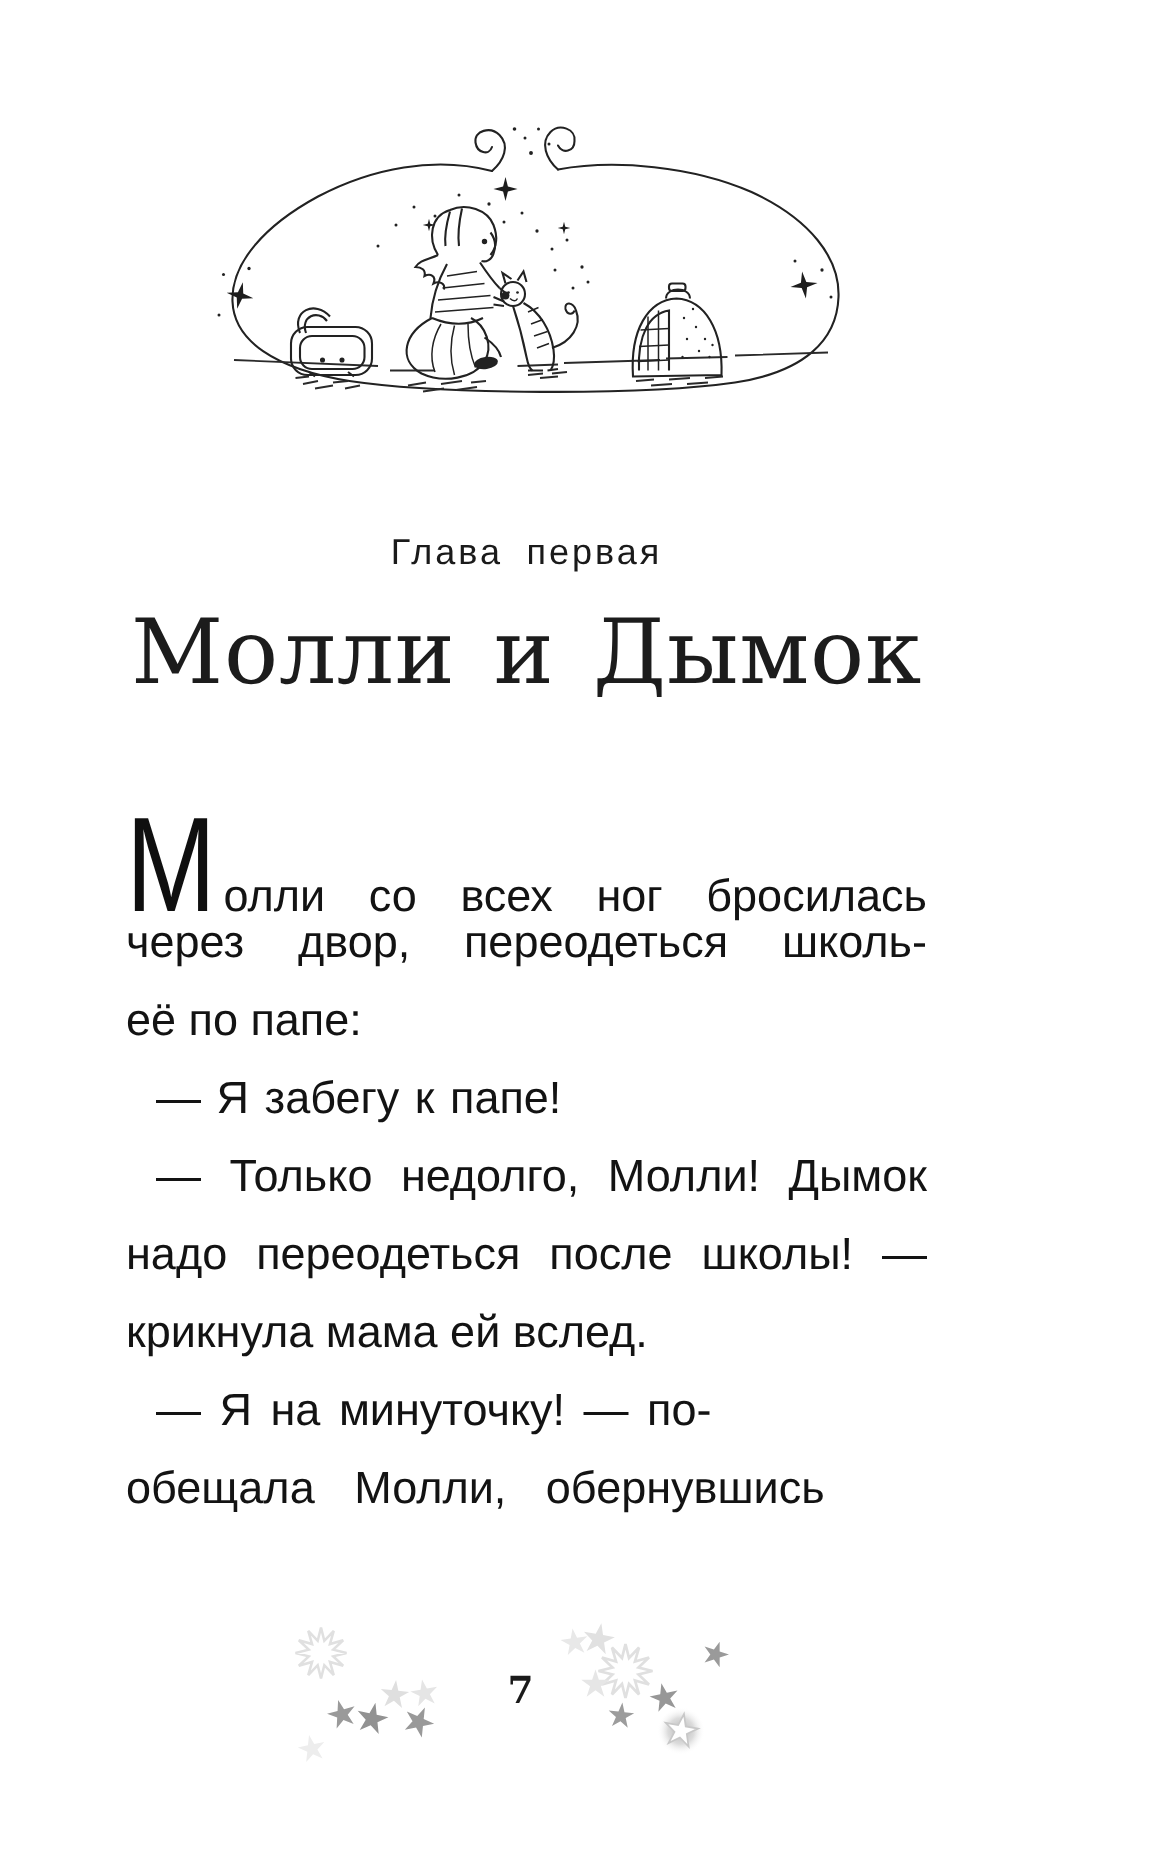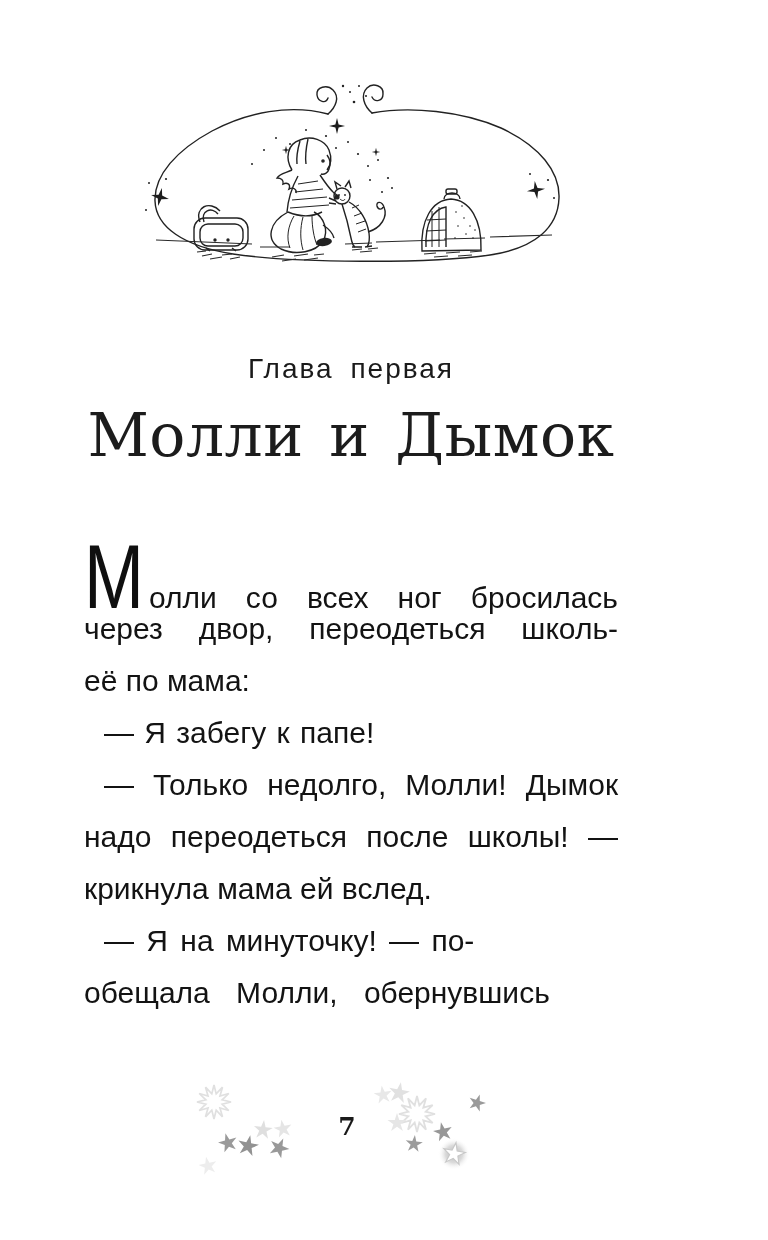--- a/index.html
+++ b/index.html
@@ -10,21 +10,21 @@
   }
   .page{position:absolute;inset:0;}
 
   
   .illustration{position:absolute;left:140px;top:80px;width:430px;height:205px;}
   .illustration path,.illustration circle,.illustration ellipse,.illustration rect{vector-effect:none;}
 
   
   .kicker{
     position:absolute;left:84px;top:351px;width:534px;
-    text-align:center;font-size:28px;line-height:36px;
+    text-align:center;font-size:24px;line-height:36px;
     letter-spacing:2px;word-spacing:7px;color:#1a1a1a;
   }
   .title{
     position:absolute;left:64px;top:406px;width:574px;
     text-align:center;font-family:"DejaVu Serif",serif;
     font-size:60px;line-height:58px;letter-spacing:0.5px;word-spacing:6px;
     color:#1c1c1c;
   }
 
   
@@ -195,21 +195,21 @@
       </g>
     </g>
   </svg>
 
   <div class="kicker">Глава  первая</div>
   <div class="title">Молли и Дымок</div>
 
   <div class="bodytext">
       <div class="bodyline just"><span class="dropcap">М</span>олли со всех ног бросилась</div>
       <div class="bodyline just">через двор, переодеться школь-</div>
-      <div class="bodyline">её по мама:</div>
+      <div class="bodyline">её по папе:</div>
       <div class="bodyline indent">— Я забегу к папе!</div>
       <div class="bodyline just indent">— Только недолго, Молли! Дымок</div>
       <div class="bodyline just">надо переодеться после школы! —</div>
       <div class="bodyline">крикнула мама ей вслед.</div>
       <div class="bodyline indent">— Я на минуточку! — по-</div>
       <div class="bodyline">обещала Молли, обернувшись</div>
     </div>
 
   <svg class="cluster cluster-left" viewBox="0 0 160 105">
     <use href="#burst12" transform="translate(64,26) scale(1.7)" fill="#ffffff" stroke="#e0e0e0" stroke-width="1"></use>

